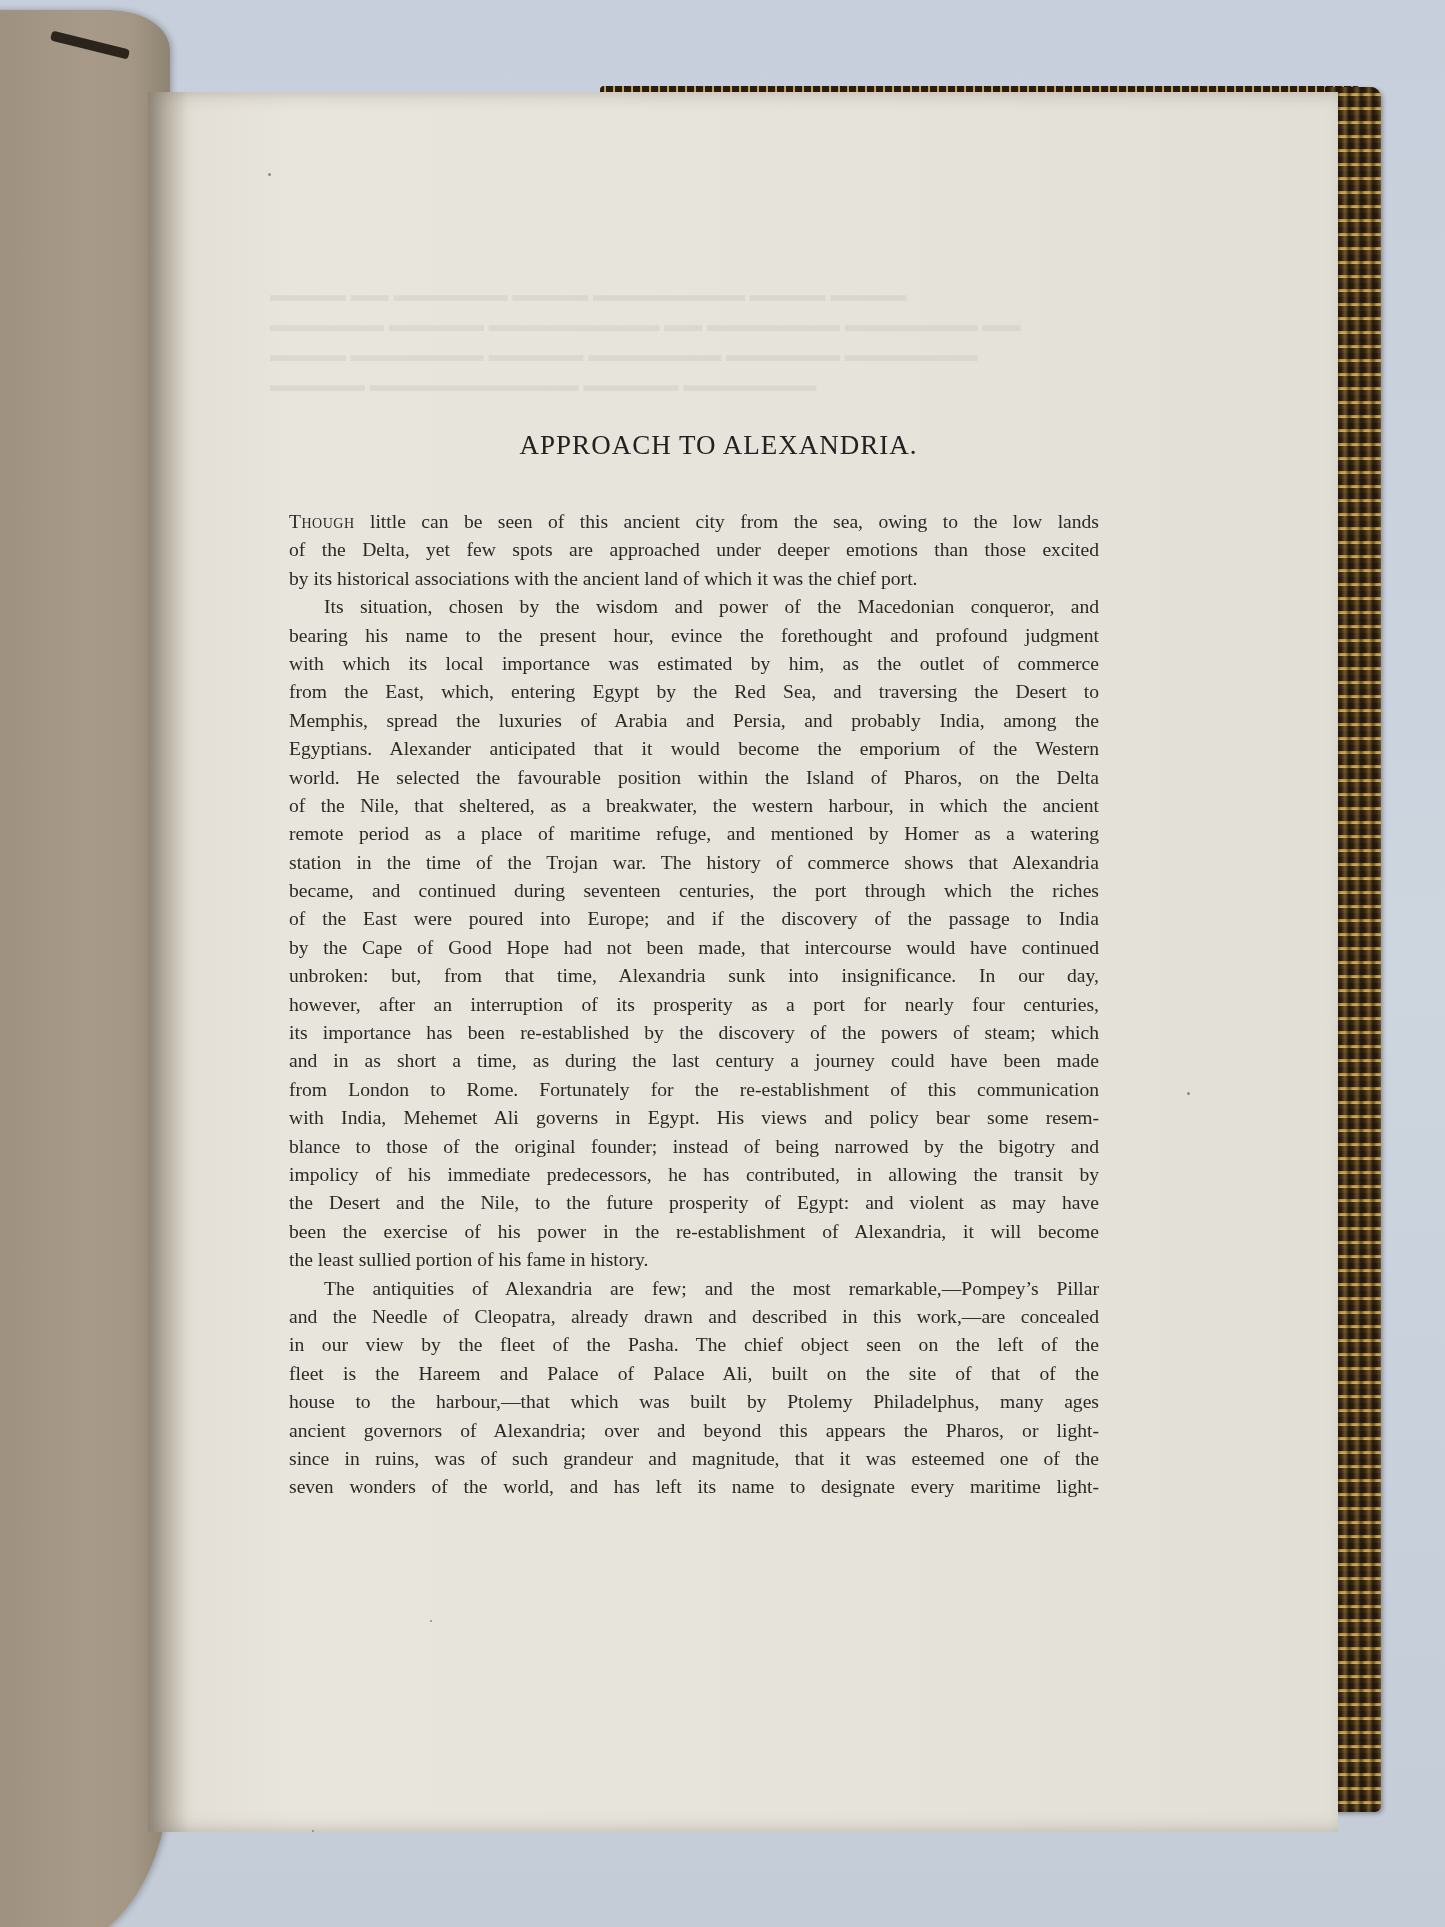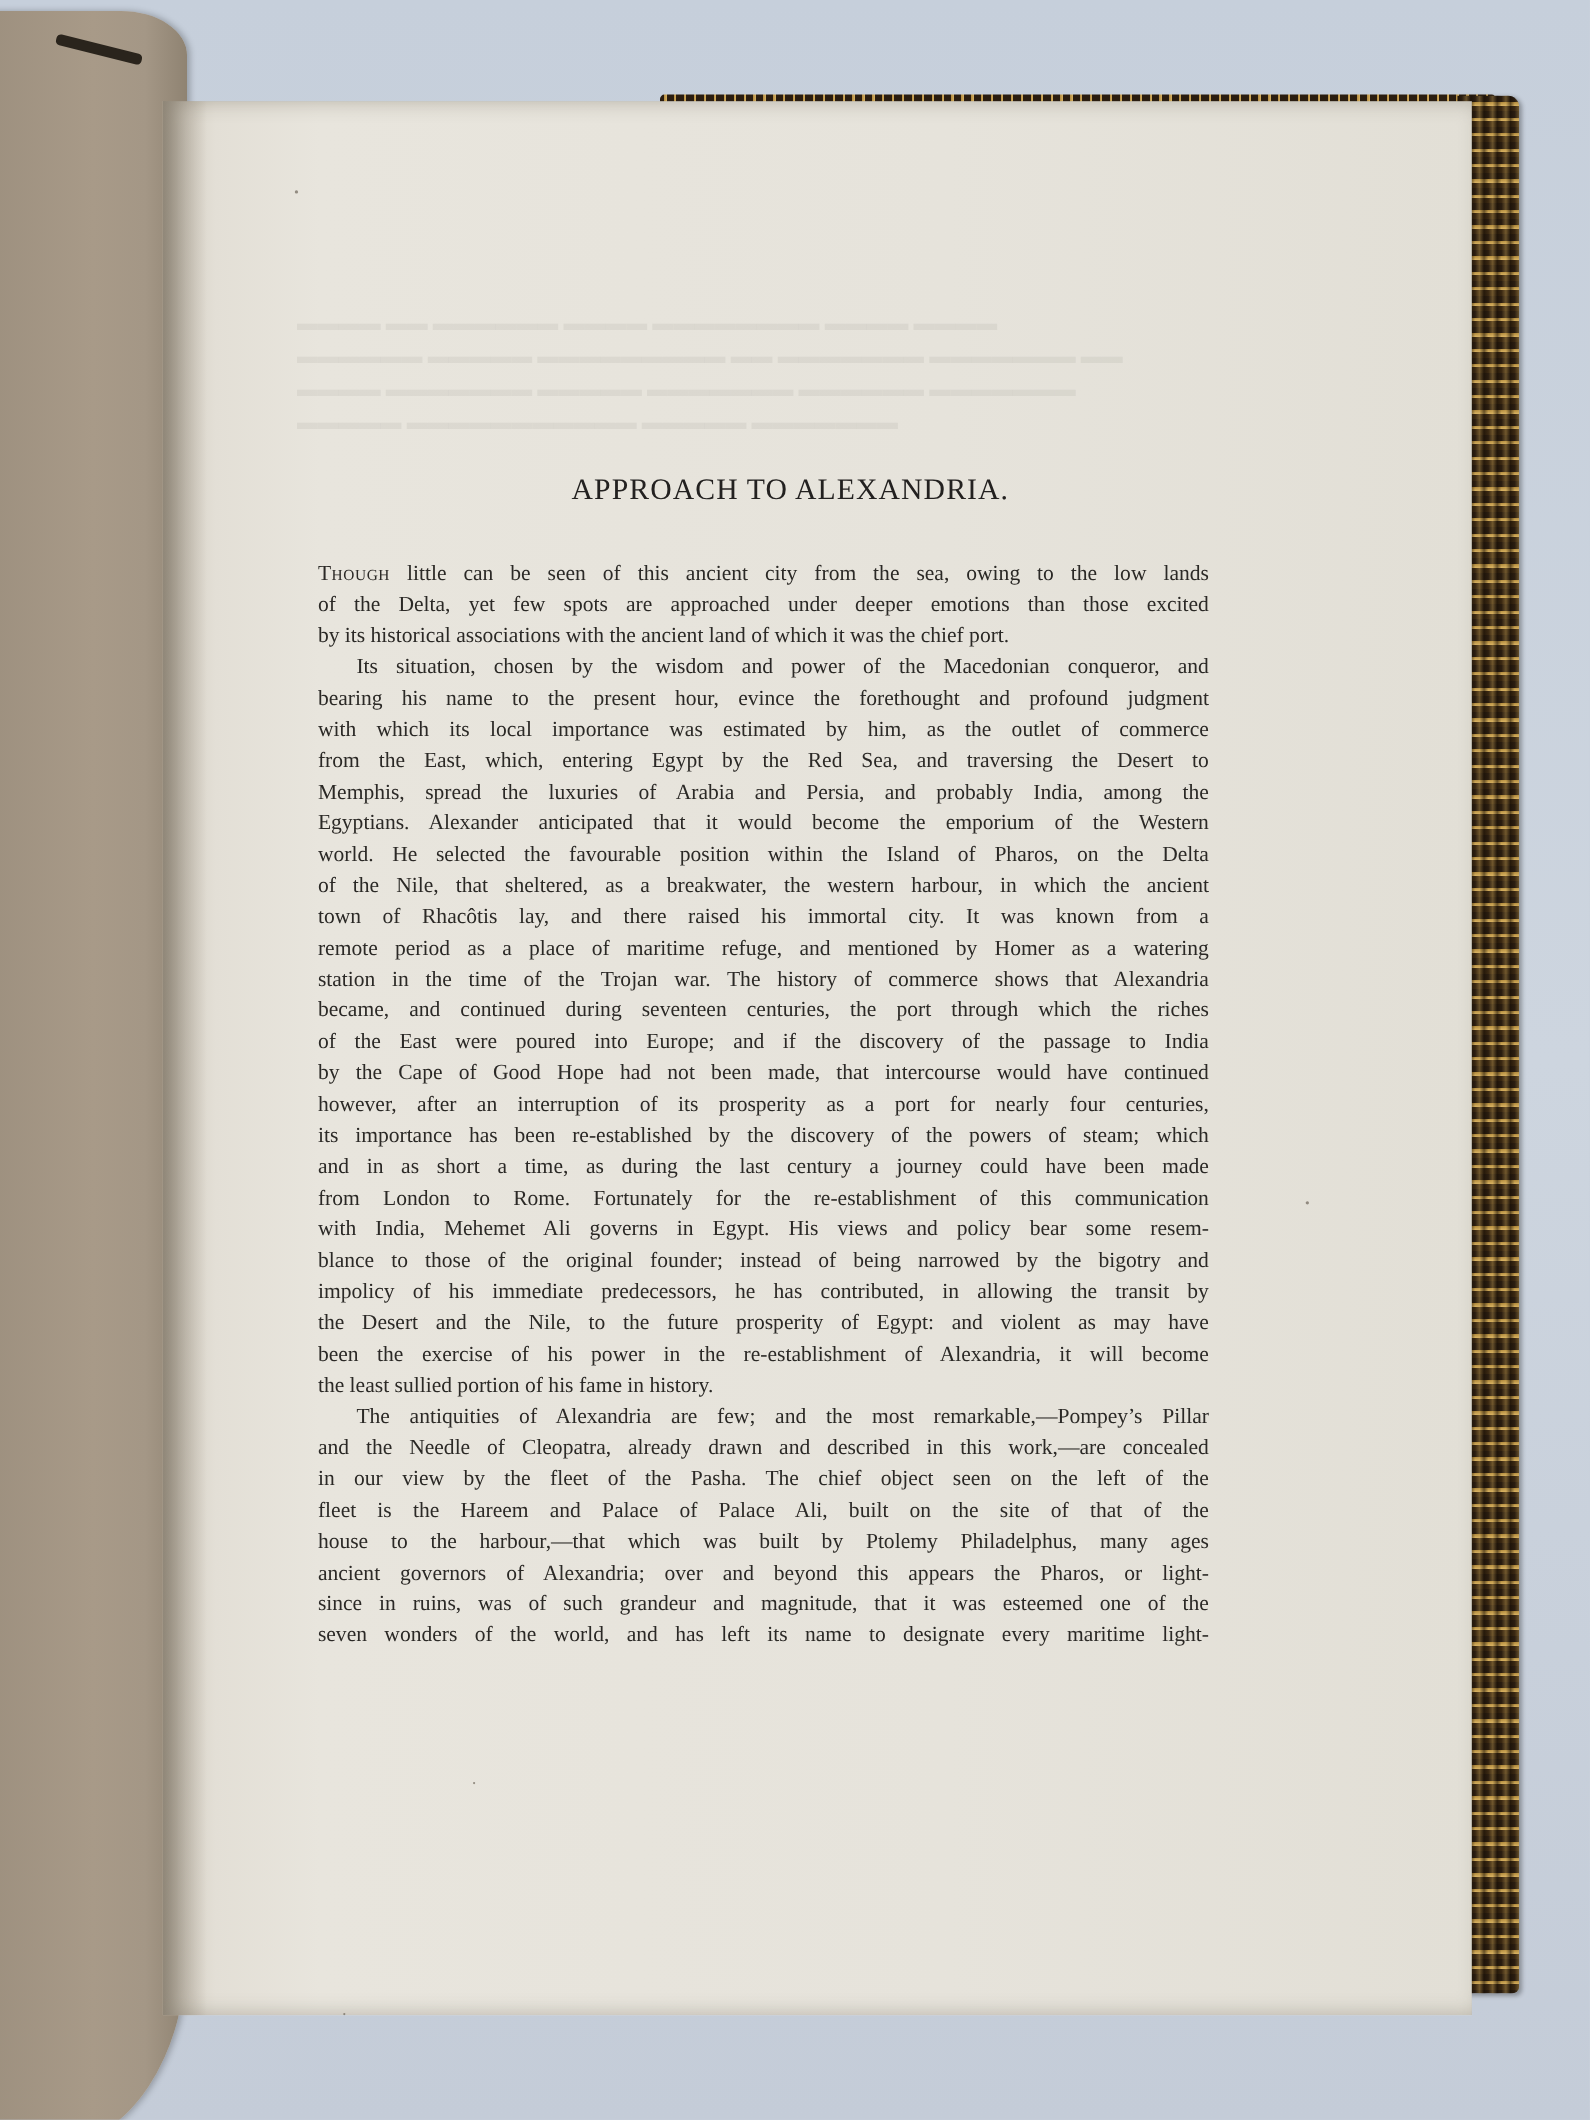--- a/index.html
+++ b/index.html
@@ -154,26 +154,26 @@
 
   <div>
     <span class="line indent">Its situation, chosen by the wisdom and power of the Macedonian conqueror, and</span>
     <span class="line">bearing his name to the present hour, evince the forethought and profound judgment</span>
     <span class="line">with which its local importance was estimated by him, as the outlet of commerce</span>
     <span class="line">from the East, which, entering Egypt by the Red Sea, and traversing the Desert to</span>
     <span class="line">Memphis, spread the luxuries of Arabia and Persia, and probably India, among the</span>
     <span class="line">Egyptians.  Alexander anticipated that it would become the emporium of the Western</span>
     <span class="line">world.  He selected the favourable position within the Island of Pharos, on the Delta</span>
     <span class="line">of the Nile, that sheltered, as a breakwater, the western harbour, in which the ancient</span>
-    <span class="line">town of Rhacôtis lay, and there raised his immortal city.  It was known from a</span>
     <span class="line">remote period as a place of maritime refuge, and mentioned by Homer as a watering</span>
     <span class="line">station in the time of the Trojan war.  The history of commerce shows that Alexandria</span>
     <span class="line">became, and continued during seventeen centuries, the port through which the riches</span>
     <span class="line">of the East were poured into Europe; and if the discovery of the passage to India</span>
     <span class="line">by the Cape of Good Hope had not been made, that intercourse would have continued</span>
+    <span class="line">unbroken: but, from that time, Alexandria sunk into insignificance.  In our day,</span>
     <span class="line">however, after an interruption of its prosperity as a port for nearly four centuries,</span>
     <span class="line">its importance has been re-established by the discovery of the powers of steam; which</span>
     <span class="line">and in as short a time, as during the last century a journey could have been made</span>
     <span class="line">from London to Rome.  Fortunately for the re-establishment of this communication</span>
     <span class="line">with India, Mehemet Ali governs in Egypt.  His views and policy bear some resem-</span>
     <span class="line">blance to those of the original founder; instead of being narrowed by the bigotry and</span>
     <span class="line">impolicy of his immediate predecessors, he has contributed, in allowing the transit by</span>
     <span class="line">the Desert and the Nile, to the future prosperity of Egypt: and violent as may have</span>
     <span class="line">been the exercise of his power in the re-establishment of Alexandria, it will become</span>
     <span class="line last">the least sullied portion of his fame in history.</span>

